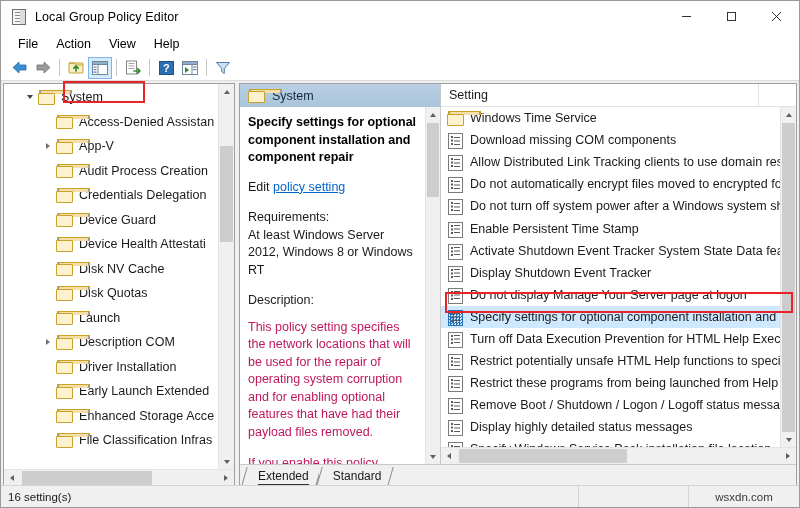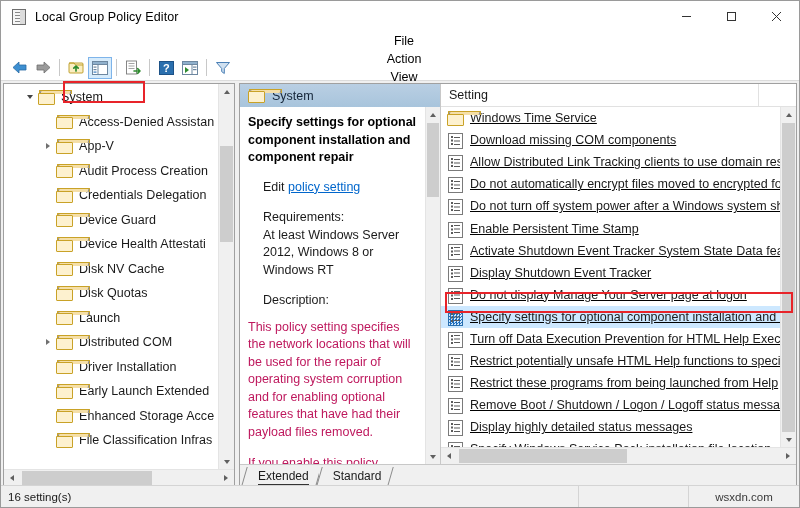--- a/index.html
+++ b/index.html
@@ -82,21 +82,20 @@
   }
   .winbtn svg { display: block; }
 
   
   .menubar {
     height: 23px;
     background: #ffffff;
     display: flex;
     align-items: center;
     padding-left: 8px;
-    flex-direction: column;
   }
   .menu-item {
     font-size: 12.5px;
     padding: 2px 9px;
     color: #000;
     cursor: default;
   }
 
   
   .toolbar {
@@ -316,21 +315,20 @@
     font-size: 12.5px;
     font-weight: bold;
     line-height: 17.5px;
     color: #000;
     margin-bottom: 12px;
   }
   .d-line {
     font-size: 12.5px;
     line-height: 17.5px;
     color: #1a1a1a;
-    margin-left: 15px;
   }
   .d-link {
     color: #0066cc;
     text-decoration: underline;
   }
   .d-gap { height: 13px; }
   .d-p {
     font-size: 12.5px;
     line-height: 17.6px;
     color: #be185d;
@@ -366,21 +364,20 @@
   }
   .list-scroll {
     flex: 1;
     position: relative;
     overflow: hidden;
   }
   .list-inner {
     position: absolute;
     left: 0; top: 0; right: 15px; bottom: 0;
     overflow: hidden;
-    text-decoration: underline;
   }
   .list-row {
     height: 22.1px;
     display: flex;
     align-items: center;
     padding-left: 6px;
     white-space: nowrap;
     position: relative;
   }
   .list-row.selected { background: #cde8ff; }
@@ -676,21 +673,21 @@
               <span class="tree-label">Launch</span>
             </div>
             <div class="tree-row indent1">
               <div class="tw">
                 <div class="chev chev-r"></div>
               </div>
               <div class="folder">
                 <div class="tab"></div>
                 <div class="body"></div>
               </div>
-              <span class="tree-label">Distributed COM</span>
+              <span class="tree-label">Description COM</span>
             </div>
             <div class="tree-row indent1">
               <div class="tw"></div>
               <div class="folder">
                 <div class="tab"></div>
                 <div class="body"></div>
               </div>
               <span class="tree-label">Driver Installation</span>
             </div>
             <div class="tree-row indent1">

